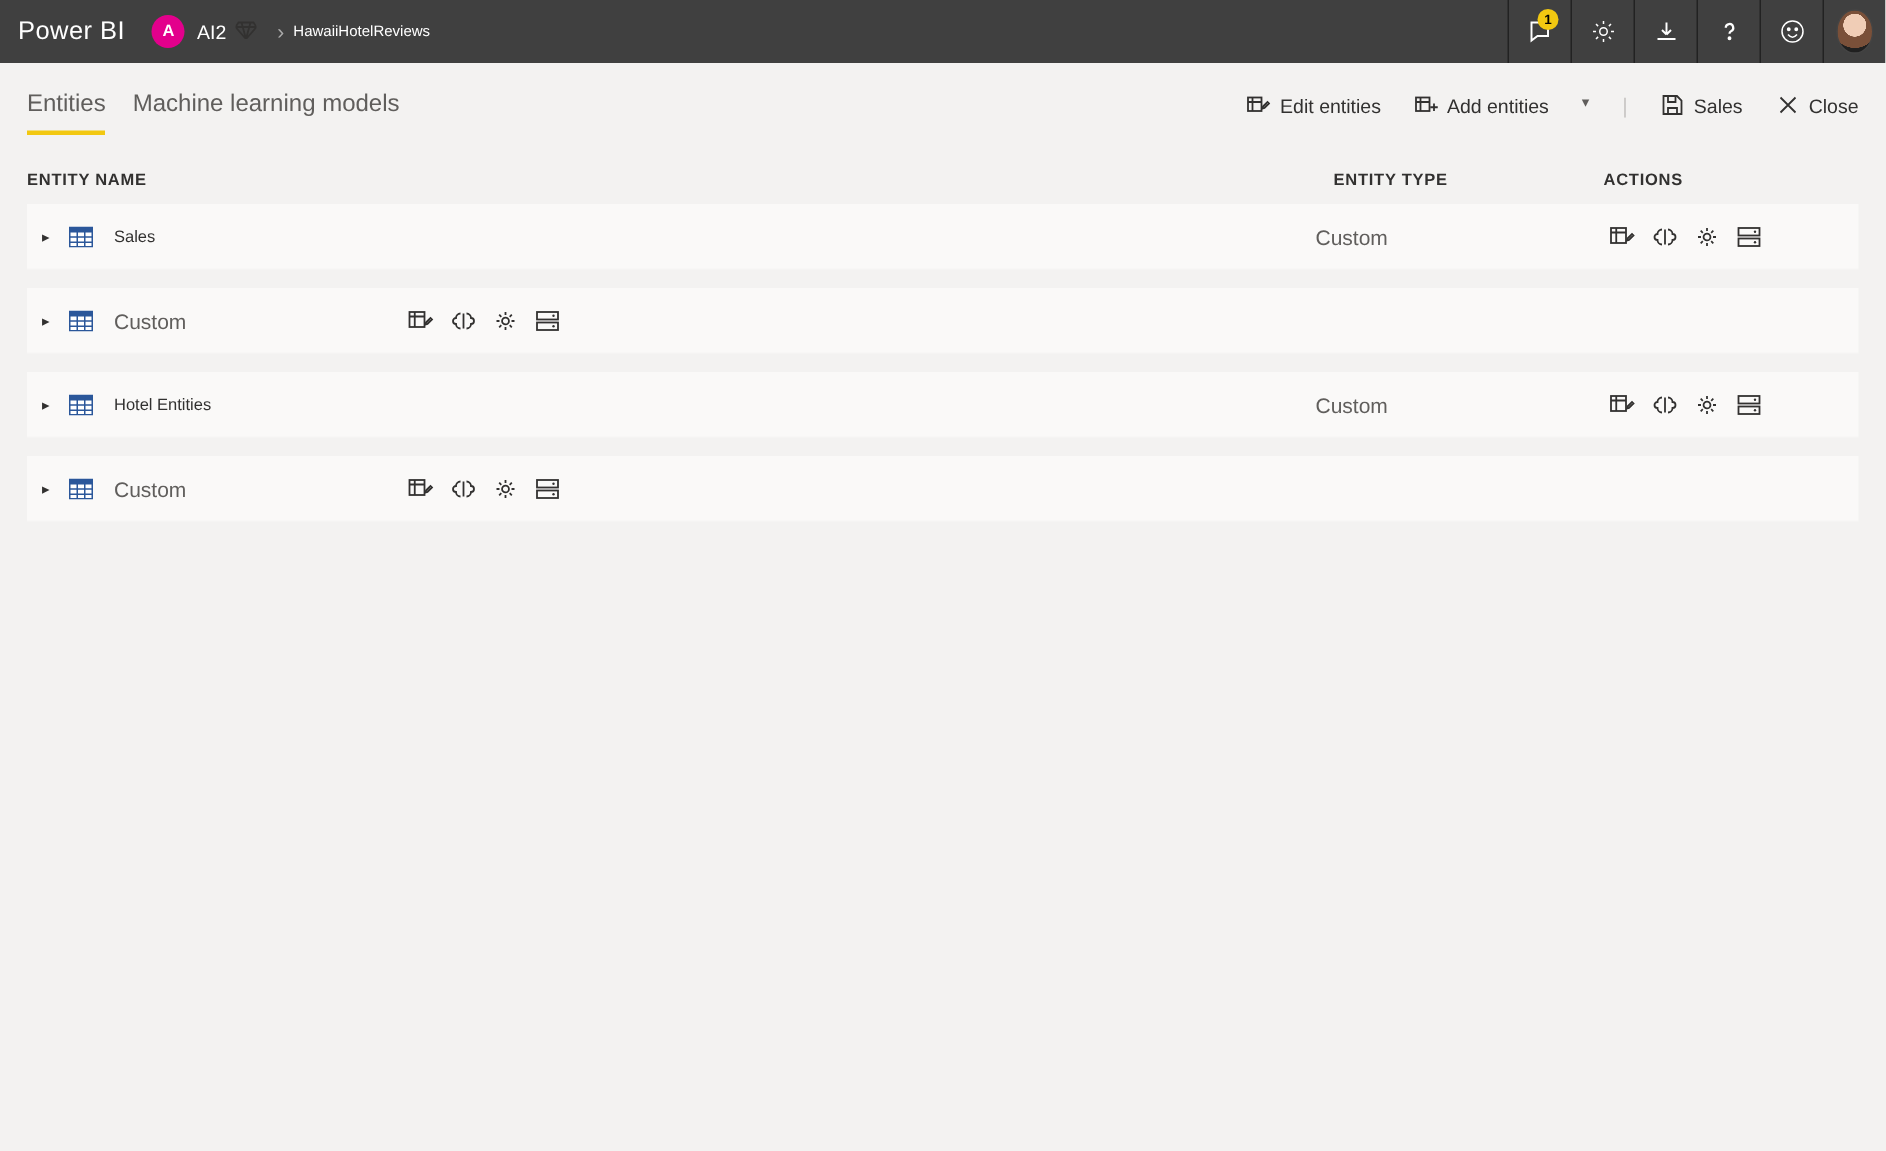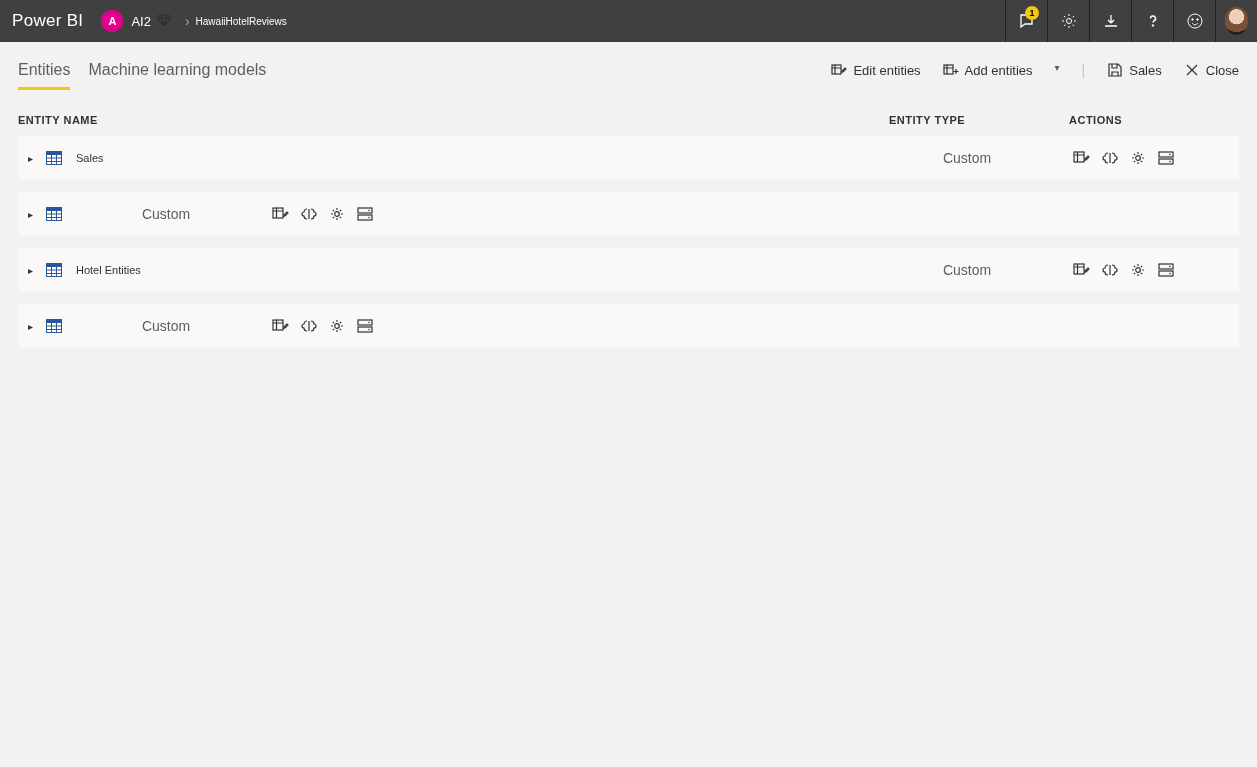--- a/index.html
+++ b/index.html
@@ -132,21 +132,20 @@
   }
   .row-name {
     flex:1;
     font-size:11px;
     color:#323130;
   }
   .row-type {
     width:180px;
     font-size:14px;
     color:#605e5c;
-    text-align:center;
   }
   .row-actions {
     width:170px;
     display:flex;
     gap:10px;
     padding-left:16px;
   }
   .row-actions .ico {
     width:18px;height:16px;
     cursor:pointer;

